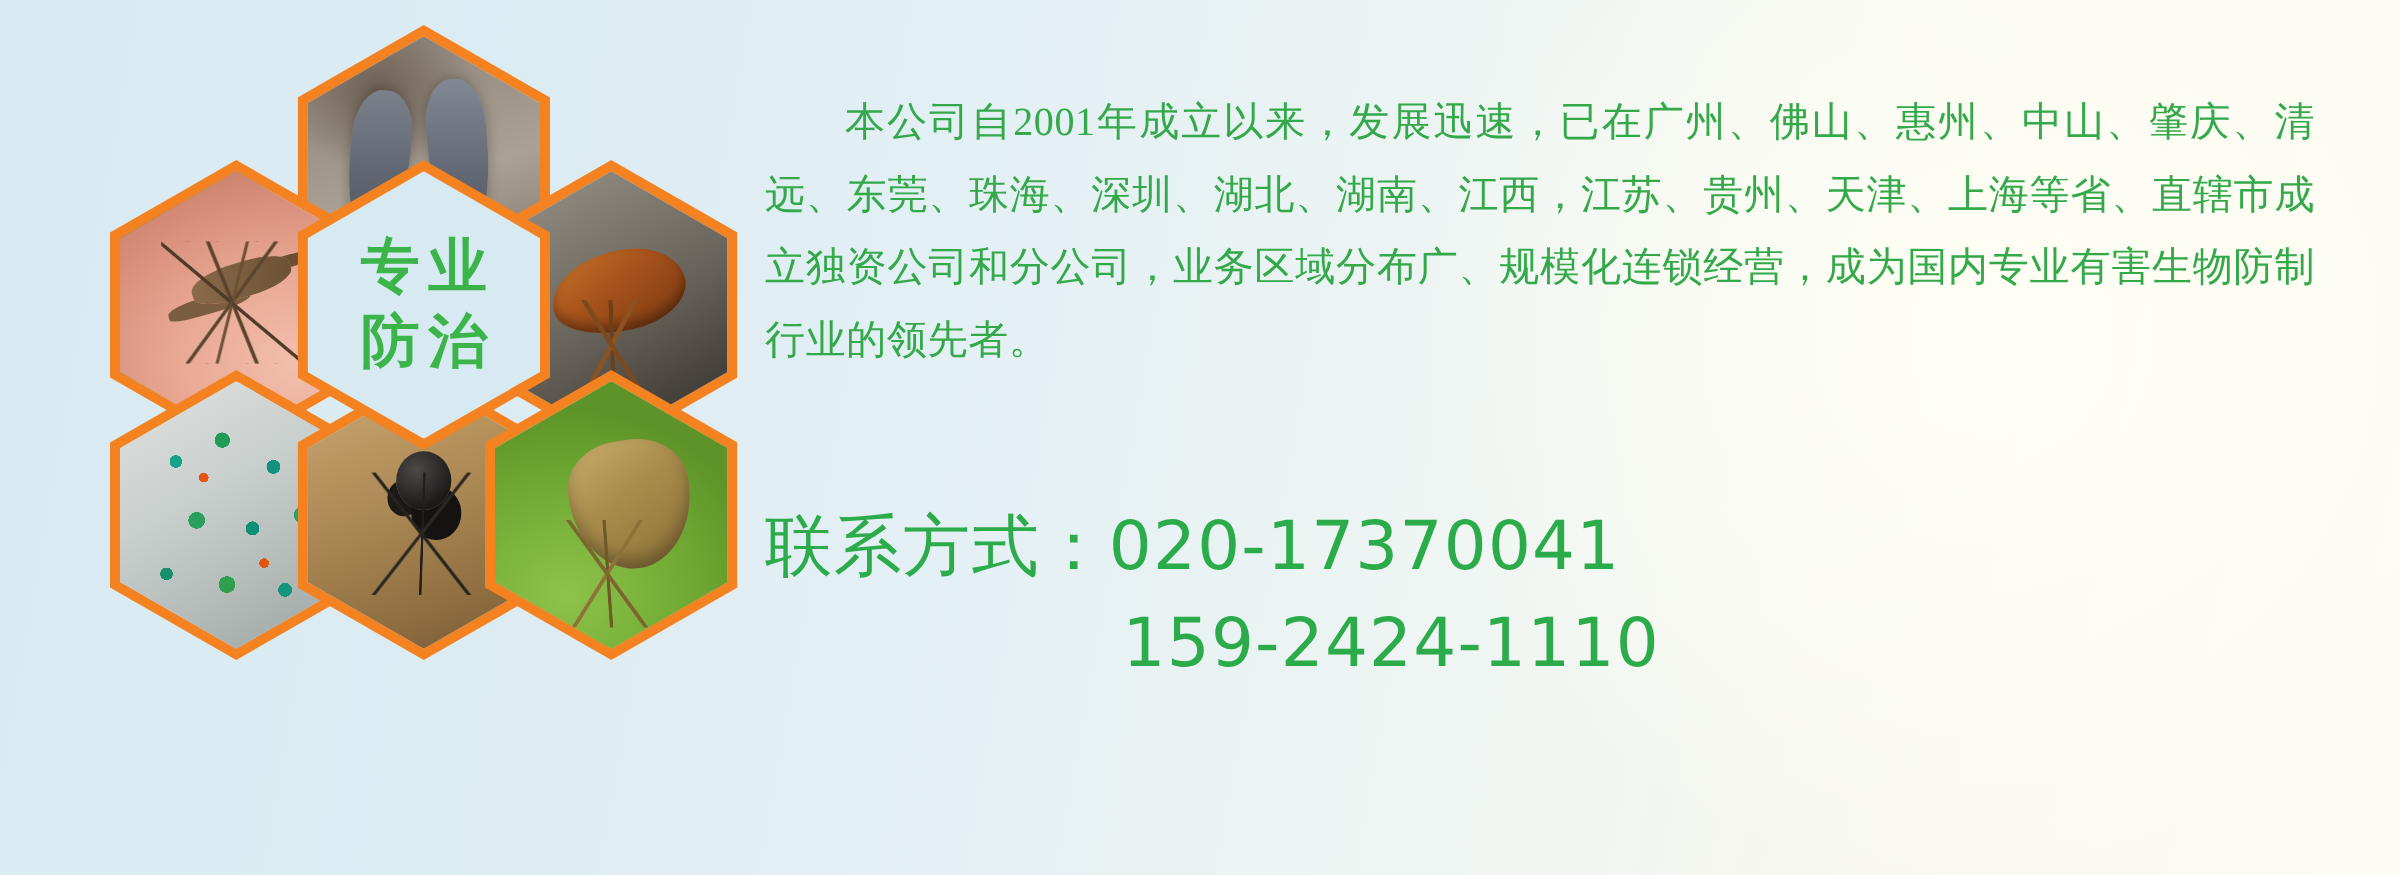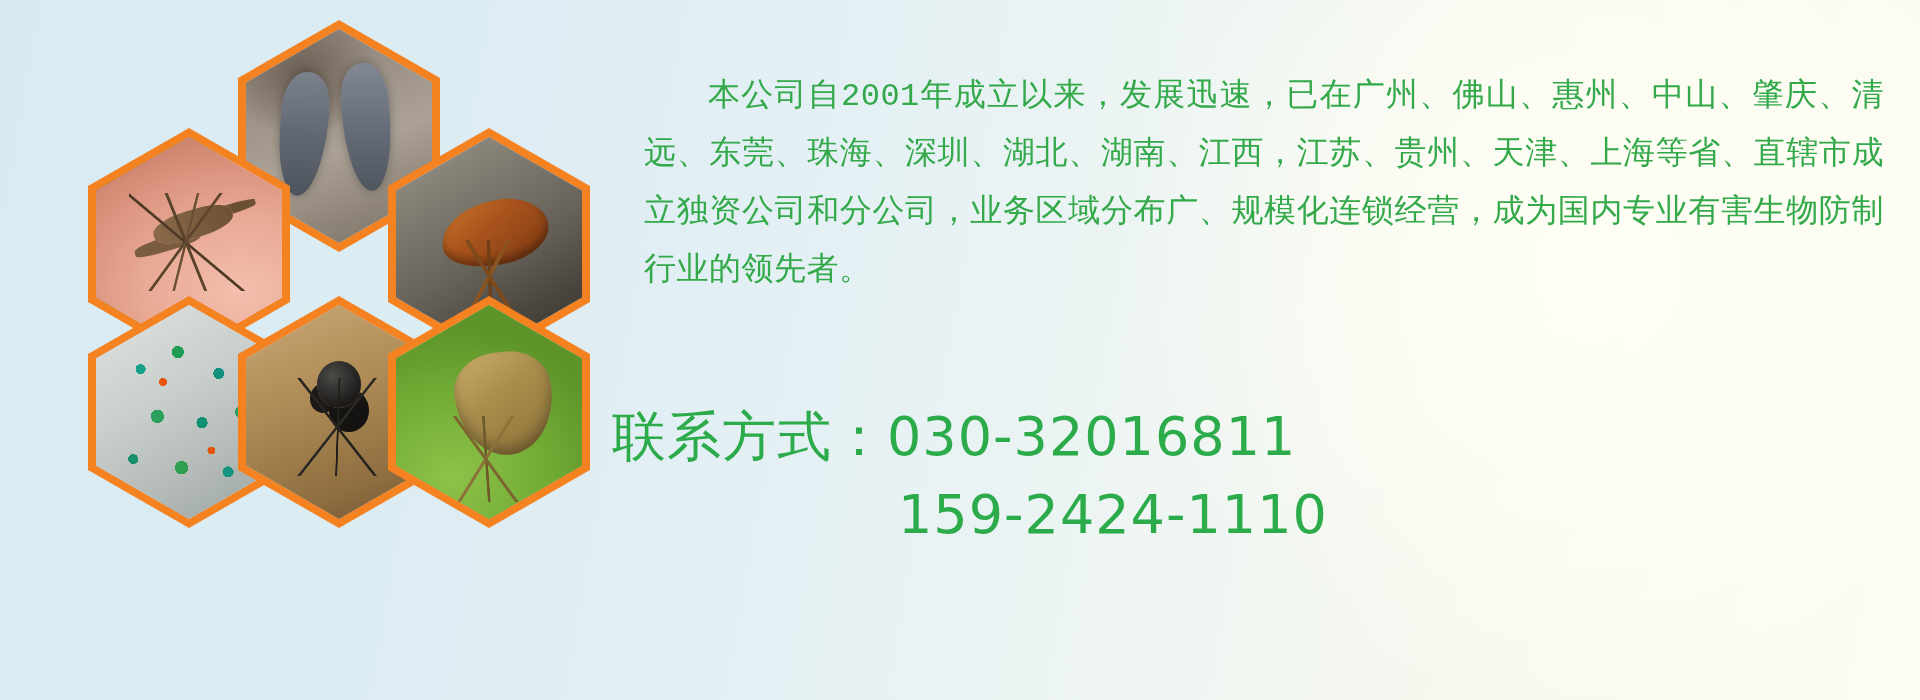--- a/index.html
+++ b/index.html
@@ -239,22 +239,21 @@
   }
   .intro {
     color: #33a94a;
     font-size: 32px;
     line-height: 58px;
     font-weight: 500;
     letter-spacing: 0.5px;
     text-indent: 64px;
     text-align: justify;
     width: 1240px;
-    font-family: Liberation Mono, monospace;
-    margin-left: 32px;
+    font-family: Liberation Serif, serif;
   }
 
   .contact {
     position: absolute;
     left: 612px;
     top: 398px;
     width: 1300px;
   }
   .contact-line {
     color: #2cab4a;
@@ -306,25 +305,31 @@
         <div class="ph ph-ant"></div>
       </div>
     </div>
 
     <div class="hex hex-bright">
       <div class="hex-inner">
         <div class="ph ph-bug"></div>
       </div>
     </div>
 
+    <div class="hex hex-center">
+      <div class="hex-inner">
+        <div class="hex-label">专业</div>
+        <div class="hex-label">防治</div>
+      </div>
+    </div>
 
   </div>
 
   <div class="copy">
     <p class="intro">本公司自2001年成立以来，发展迅速，已在广州、佛山、惠州、中山、肇庆、清远、东莞、珠海、深圳、湖北、湖南、江西，江苏、贵州、天津、上海等省、直辖市成立独资公司和分公司，业务区域分布广、规模化连锁经营，成为国内专业有害生物防制行业的领先者。</p>
   </div>
 
   <div class="contact">
-    <div class="contact-line">联系方式：030-32016811</div>
+    <div class="contact-line">联系方式：020-17370041</div>
     <div class="contact-line second">159-2424-1110</div>
   </div>
 
 </div>
 
 </body></html>

